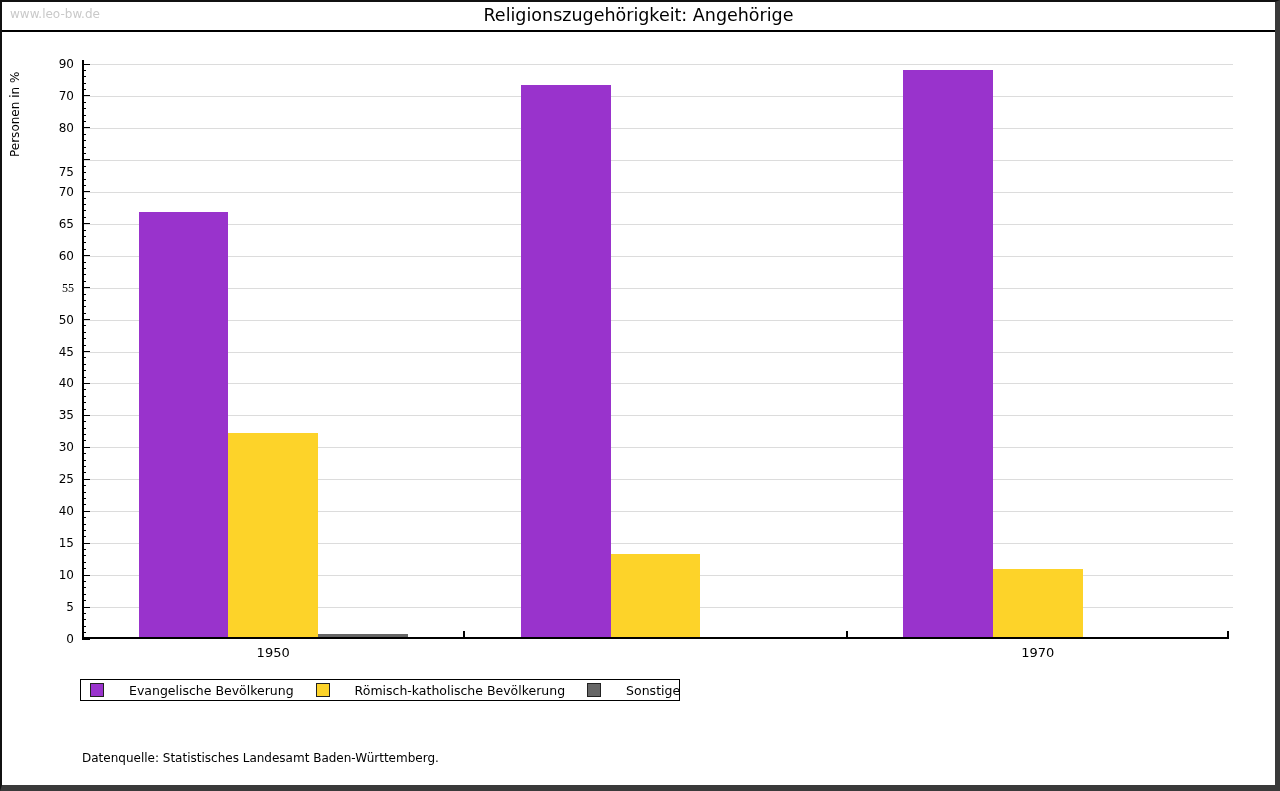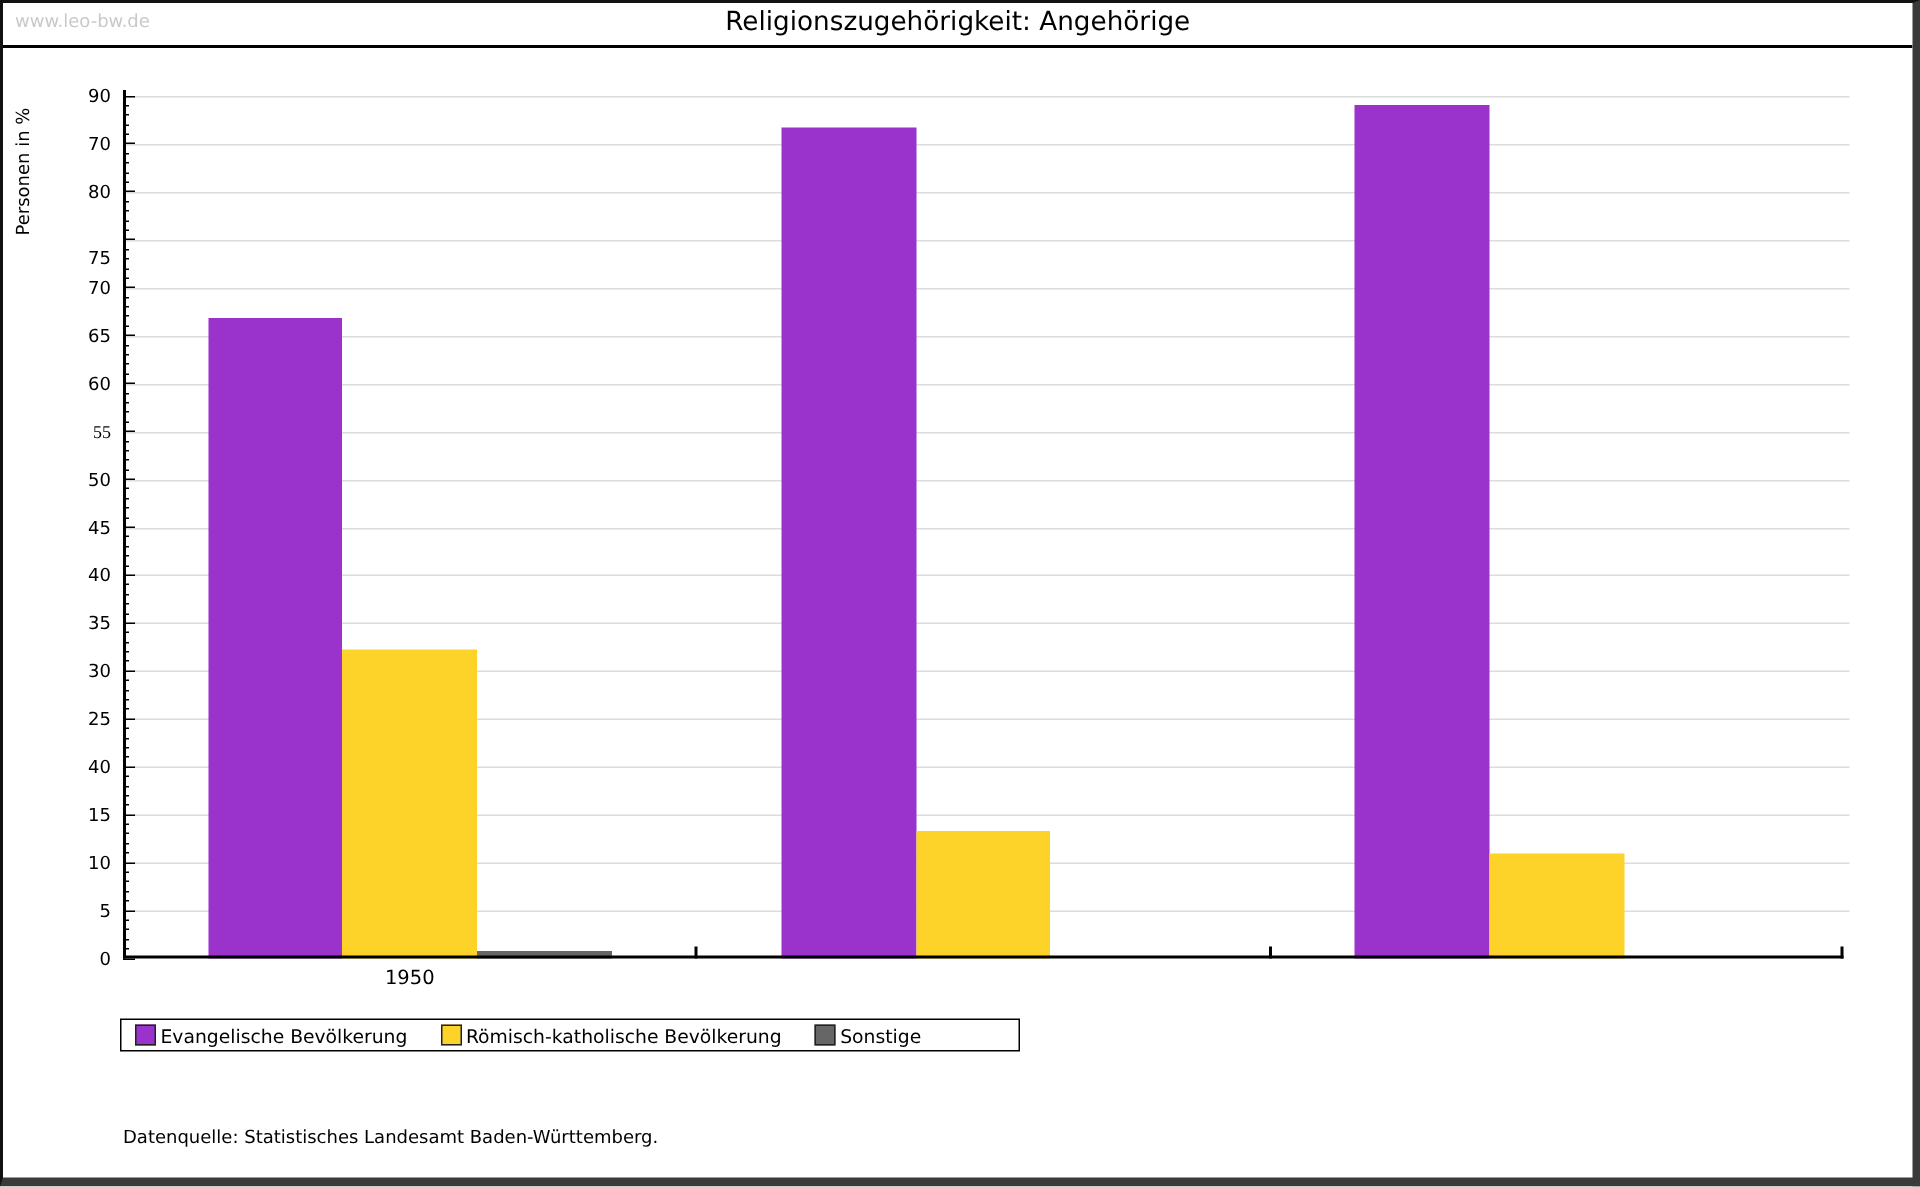--- a/index.html
+++ b/index.html
@@ -32,21 +32,21 @@
   .ylab{position:absolute; left:-48px; width:40px; text-align:right;
         font-size:12px; line-height:16px; color:#000;}
   .bar{position:absolute; bottom:0; z-index:2;}
   .xlab{position:absolute; top:581px; text-align:center; font-size:13px; color:#000;}
   .xtick{position:absolute; bottom:0; width:2px; height:8px; background:#000; z-index:3;}
   #legend{
     position:absolute; left:78px; top:677px; width:600px; height:22px;
     box-sizing:border-box; border:1px solid #000; background:#fff;
     display:flex; align-items:center; padding:0 9px; gap:22px; z-index:5;
   }
-  .legend-item{display:flex; align-items:center; gap:3px; white-space:nowrap;}
+  .legend-item{display:flex; align-items:center; gap:25px; white-space:nowrap;}
   .swatch{width:12px; height:12px; border:1px solid #222; box-sizing:content-box;}
   .legend-label{font-size:12.5px; color:#000;}
   .footnote{position:absolute; left:80px; right:30px; font-size:12px;
             line-height:14.5px; color:#000; white-space:nowrap;}
   #footnote-1{top:707px;}
   #footnote-2{top:721.5px;}
   #source-note{top:749px;}
 </style>
 </head>
 <body>
@@ -190,20 +190,21 @@
       <div class="bar" style="left: 56.7667px; width: 89.6px; height: 427.417px; background: rgb(153, 51, 204);"></div>
       <div class="bar" style="left: 146.367px; width: 89.6px; height: 206.361px; background: rgb(253, 211, 41);"></div>
       <div class="bar" style="left: 235.967px; width: 89.6px; height: 5.11111px; background: rgb(102, 102, 102);"></div>
       <div class="xlab" style="left: 0px; width: 382.333px;">1950</div>
       <div class="bar" style="left: 439.1px; width: 89.6px; height: 553.917px; background: rgb(153, 51, 204);"></div>
       <div class="bar" style="left: 528.7px; width: 89.6px; height: 84.9722px; background: rgb(253, 211, 41);"></div>
       <div class="bar" style="left: 618.3px; width: 89.6px; height: 0px; background: rgb(102, 102, 102);"></div>
       <div class="bar" style="left: 821.433px; width: 89.6px; height: 568.611px; background: rgb(153, 51, 204);"></div>
       <div class="bar" style="left: 911.033px; width: 89.6px; height: 70.2778px; background: rgb(253, 211, 41);"></div>
       <div class="bar" style="left: 1000.63px; width: 89.6px; height: 0px; background: rgb(102, 102, 102);"></div>
+      <div class="xlab" style="left: 764.667px; width: 382.333px;">1970</div>
       <div class="xtick" style="left: 381.333px;"></div>
       <div class="xtick" style="left: 763.667px;"></div>
       <div class="xtick" style="left: 1145px;"></div>
     </div>
 
   <div id="legend">
       <div class="legend-item">
         <div class="swatch" style="background: rgb(153, 51, 204);"></div>
         <div class="legend-label">Evangelische Bevölkerung</div>
       </div>

